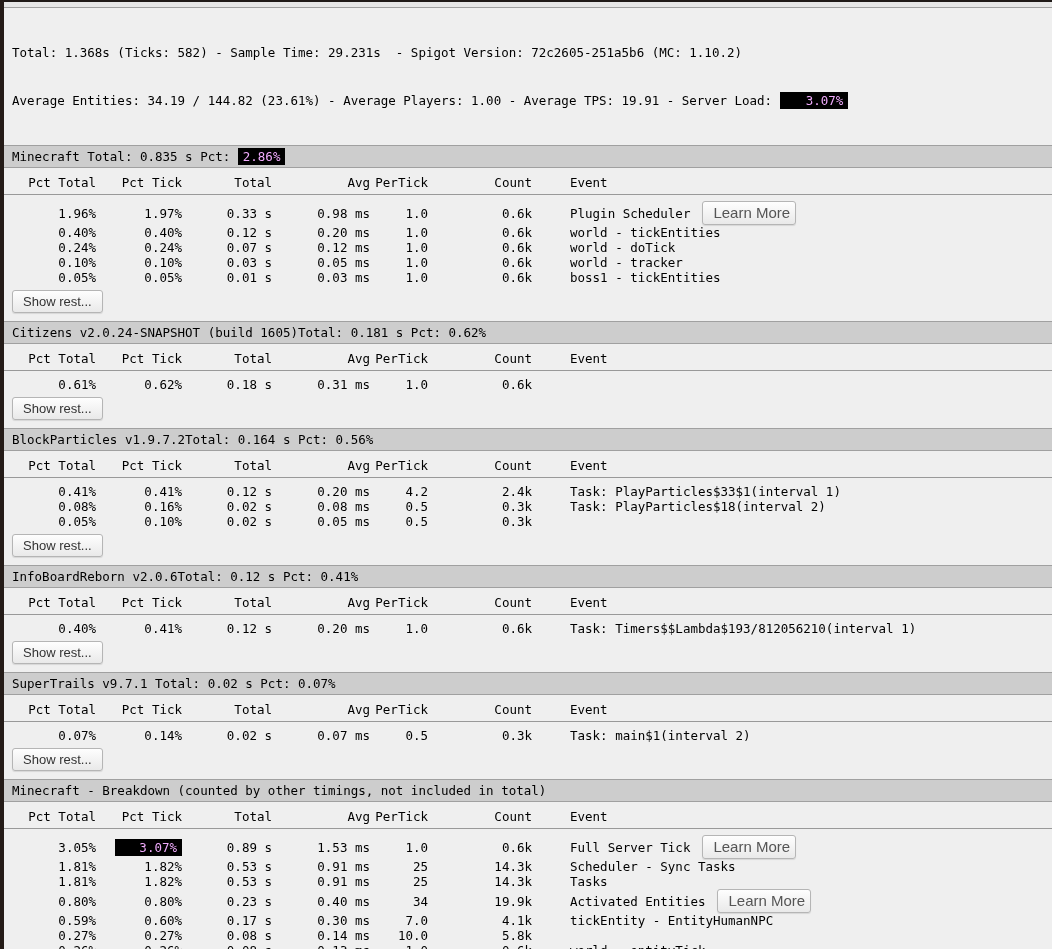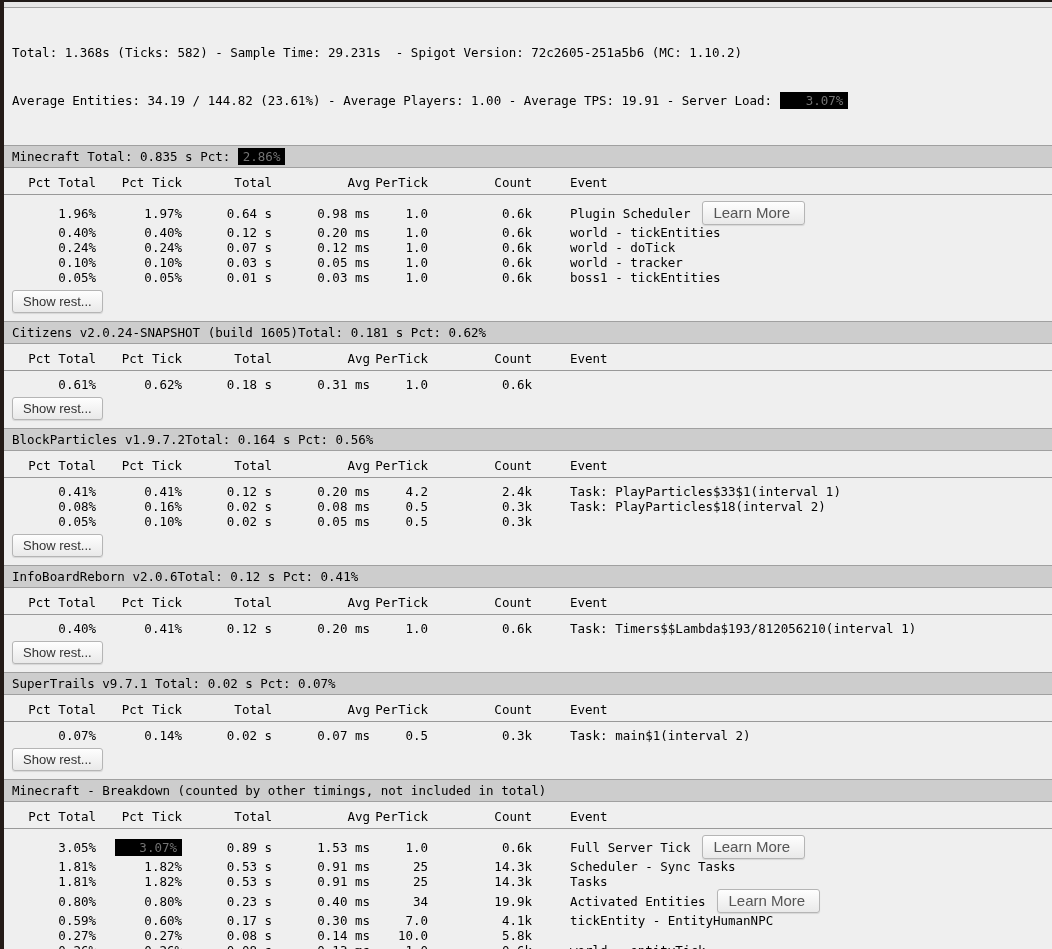--- a/index.html
+++ b/index.html
@@ -26,21 +26,21 @@
   .content { margin-left: 4px; }
 
   .report-header {
     padding: 5px 8px 4px 8px;
     line-height: 16px;
     white-space: pre;
   }
 
   .hl {
     background: #000;
-    color: #737373;
+    color: #f0abfc;
     padding: 1px 5px;
     text-align: center;
   }
   .hl.load-badge { padding: 1px 5px 1px 26px; }
 
   .section-bar {
     background: #cdcdcd;
     border-top: 1px solid #a0a0a0;
     border-bottom: 1px solid #a0a0a0;
     padding: 2px 8px;
@@ -78,21 +78,21 @@
     background: linear-gradient(#fefefe, #e9e9e9);
     border: 1px solid #b5b5b5;
     border-radius: 3px;
     box-shadow: 0 1px 1px rgba(0,0,0,0.10);
     color: #555;
     cursor: pointer;
   }
   .learn-more {
     font-size: 15px;
     line-height: 17px;
-    padding: 2px 14px 3px 10px;
+    padding: 2px 5px 3px 10px;
     margin-left: 12px;
   }
   .show-rest {
     font-size: 13px;
     line-height: 15px;
     padding: 3px 10px;
     margin: 5px 0 8px 8px;
     color: #333;
     display: inline-block;
   }
@@ -118,21 +118,21 @@
       <div class="c3">Total</div>
       <div class="c4">Avg</div>
       <div class="c5">PerTick</div>
       <div class="c6">Count</div>
       <div class="c7">Event</div>
     </div>
     <div class="tbody">
   <div class="trow has-lm">
     <div class="c1">1.96%</div>
     <div class="c2"><span>1.97%</span></div>
-    <div class="c3">0.64 s</div>
+    <div class="c3">0.33 s</div>
     <div class="c4">0.98 ms</div>
     <div class="c5">1.0</div>
     <div class="c6">0.6k</div>
     <div class="c7">
               <span>Plugin Scheduler</span>
               <button class="btn learn-more">Learn More</button>
             </div>
   </div>
 
   <div class="trow">

